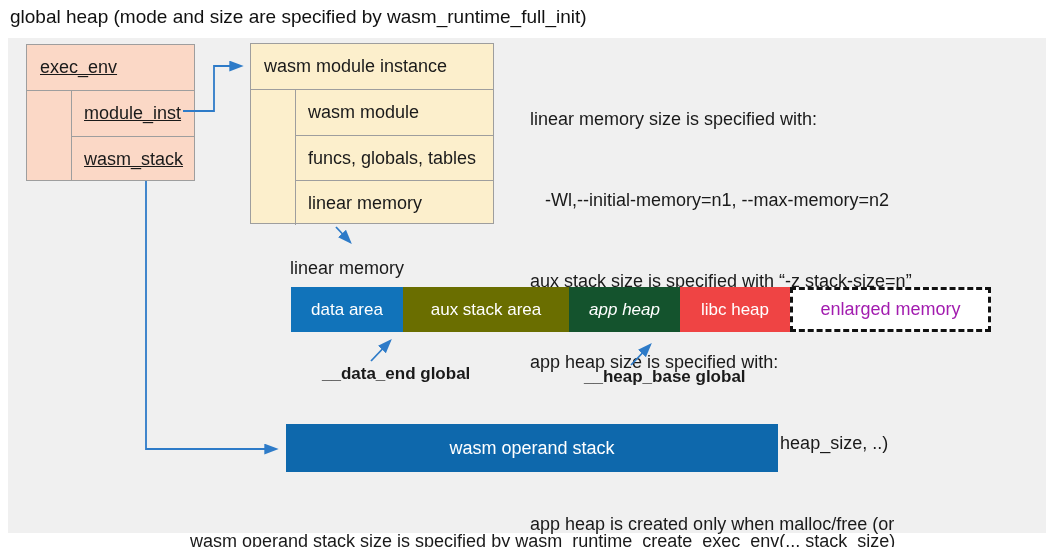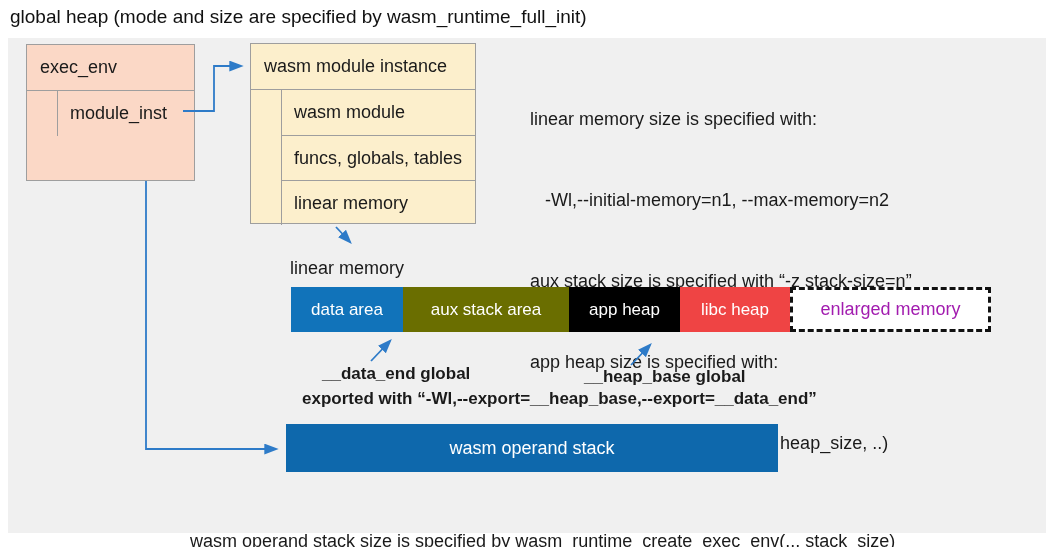--- a/index.html
+++ b/index.html
@@ -6,24 +6,24 @@
   .canvas {
     position:relative; width:1054px; height:547px; overflow:hidden;
     font-family:"Liberation Sans", sans-serif; color:#1a1a1a; background:#ffffff;border-radius:31px;
   }
   .page-title { position:absolute; left:10px; top:6px; font-size:19px; color:#111; }
   .panel { position:absolute; left:8px; top:38px; width:1038px; height:495px; }
 
   
   .struct-box { position:absolute; border:1px solid #9e9e9e; box-sizing:border-box; }
   .struct-title { height:45px; display:flex; align-items:center; padding-left:13px; font-size:18px; border-bottom:1px solid #9e9e9e; }
-  .struct-row { height:45px; margin-left:30px; border-left:1px solid #9e9e9e; display:flex; align-items:center; padding-left:12px; font-size:18px; box-sizing:border-box; }
+  .struct-row { height:45px; margin-left:44px; border-left:1px solid #9e9e9e; display:flex; align-items:center; padding-left:12px; font-size:18px; box-sizing:border-box; }
   .struct-row + .struct-row { border-top:1px solid #9e9e9e; }
   #exec-env-box { left:26px; top:44px; width:169px; height:137px; }
-  #module-instance-box { left:250px; top:43px; width:226px; height:181px; }
+  #module-instance-box { left:250px; top:43px; width:244px; height:181px; }
 
   
   .info-block { position:absolute; left:530px; top:52px; font-size:18px; line-height:27px; white-space:pre; }
 
   
   .lm-label { position:absolute; left:290px; top:258px; font-size:18px; }
   .lm-bar { position:absolute; left:291px; top:287px; height:45px; display:flex; }
   .lm-seg { height:100%; box-sizing:border-box; display:flex; align-items:center; justify-content:center; font-size:17px; color:#ffffff; }
   .seg-data { width:112px; }
   .seg-aux { width:166px; }
@@ -47,53 +47,54 @@
 </style>
 </head>
 <body>
 
 <div class="canvas">
 
   <div class="page-title">global heap (mode and size are specified by wasm_runtime_full_init)</div>
 
   <div class="panel" style="background-color: rgb(240, 240, 240);"></div>
 
-  <div class="struct-box" id="exec-env-box" style="background-color: rgb(251, 216, 198);">
+  <div class="struct-box" id="exec-env-box" style="background-color: rgb(251, 216, 198); text-decoration: underline;">
     <div class="struct-title">exec_env</div>
     <div class="struct-row">module_inst</div>
+    <div class="struct-row">wasm_stack</div>
   </div>
 
   <div class="struct-box" id="module-instance-box" style="background-color: rgb(252, 239, 204);">
     <div class="struct-title">wasm module instance</div>
     <div class="struct-row">wasm module</div>
     <div class="struct-row">funcs, globals, tables</div>
     <div class="struct-row">linear memory</div>
   </div>
 
   <div class="info-block">
     <div>linear memory size is specified with:</div>
     <div>   -Wl,--initial-memory=n1, --max-memory=n2</div>
     <div>aux stack size is specified with “-z stack-size=n”</div>
     <div>app heap size is specified with:</div>
     <div>   wasm_runtime_instantiate(.., heap_size, ..)</div>
+    <div>app heap is created only when malloc/free (or</div>
     
   </div>
 
   <div class="lm-label">linear memory</div>
   <div class="lm-bar">
     <div class="lm-seg seg-data" style="background-color: rgb(17, 115, 186);">data area</div>
     <div class="lm-seg seg-aux" style="background-color: rgb(106, 110, 0);">aux stack area</div>
-    <div class="lm-seg seg-app" style="background-color: #000000;">app heap</div>
+    <div class="lm-seg seg-app" style="background-color: #14532d; font-style: italic;">app heap</div>
     <div class="lm-seg seg-libc" style="background-color: #ef4444;">libc heap</div>
     <div class="lm-seg seg-enlarged" style="color: #a21caf;">enlarged memory</div>
   </div>
 
   <div class="annot" id="data-end-label">__data_end global</div>
   <div class="annot" id="heap-base-label">__heap_base global</div>
-  <div class="annot" id="exported-label">exported with “-Wl,--export=__heap_base,--export=__data_end”</div>
 
   <div class="operand-box" style="background-color: rgb(14, 104, 172);">wasm operand stack</div>
 
   <div class="footer-block">
     <div>wasm operand stack size is specified by wasm_runtime_create_exec_env(.., stack_size)</div>
     
   </div>
 
   <svg class="overlay" width="1054" height="547">
     <defs>

